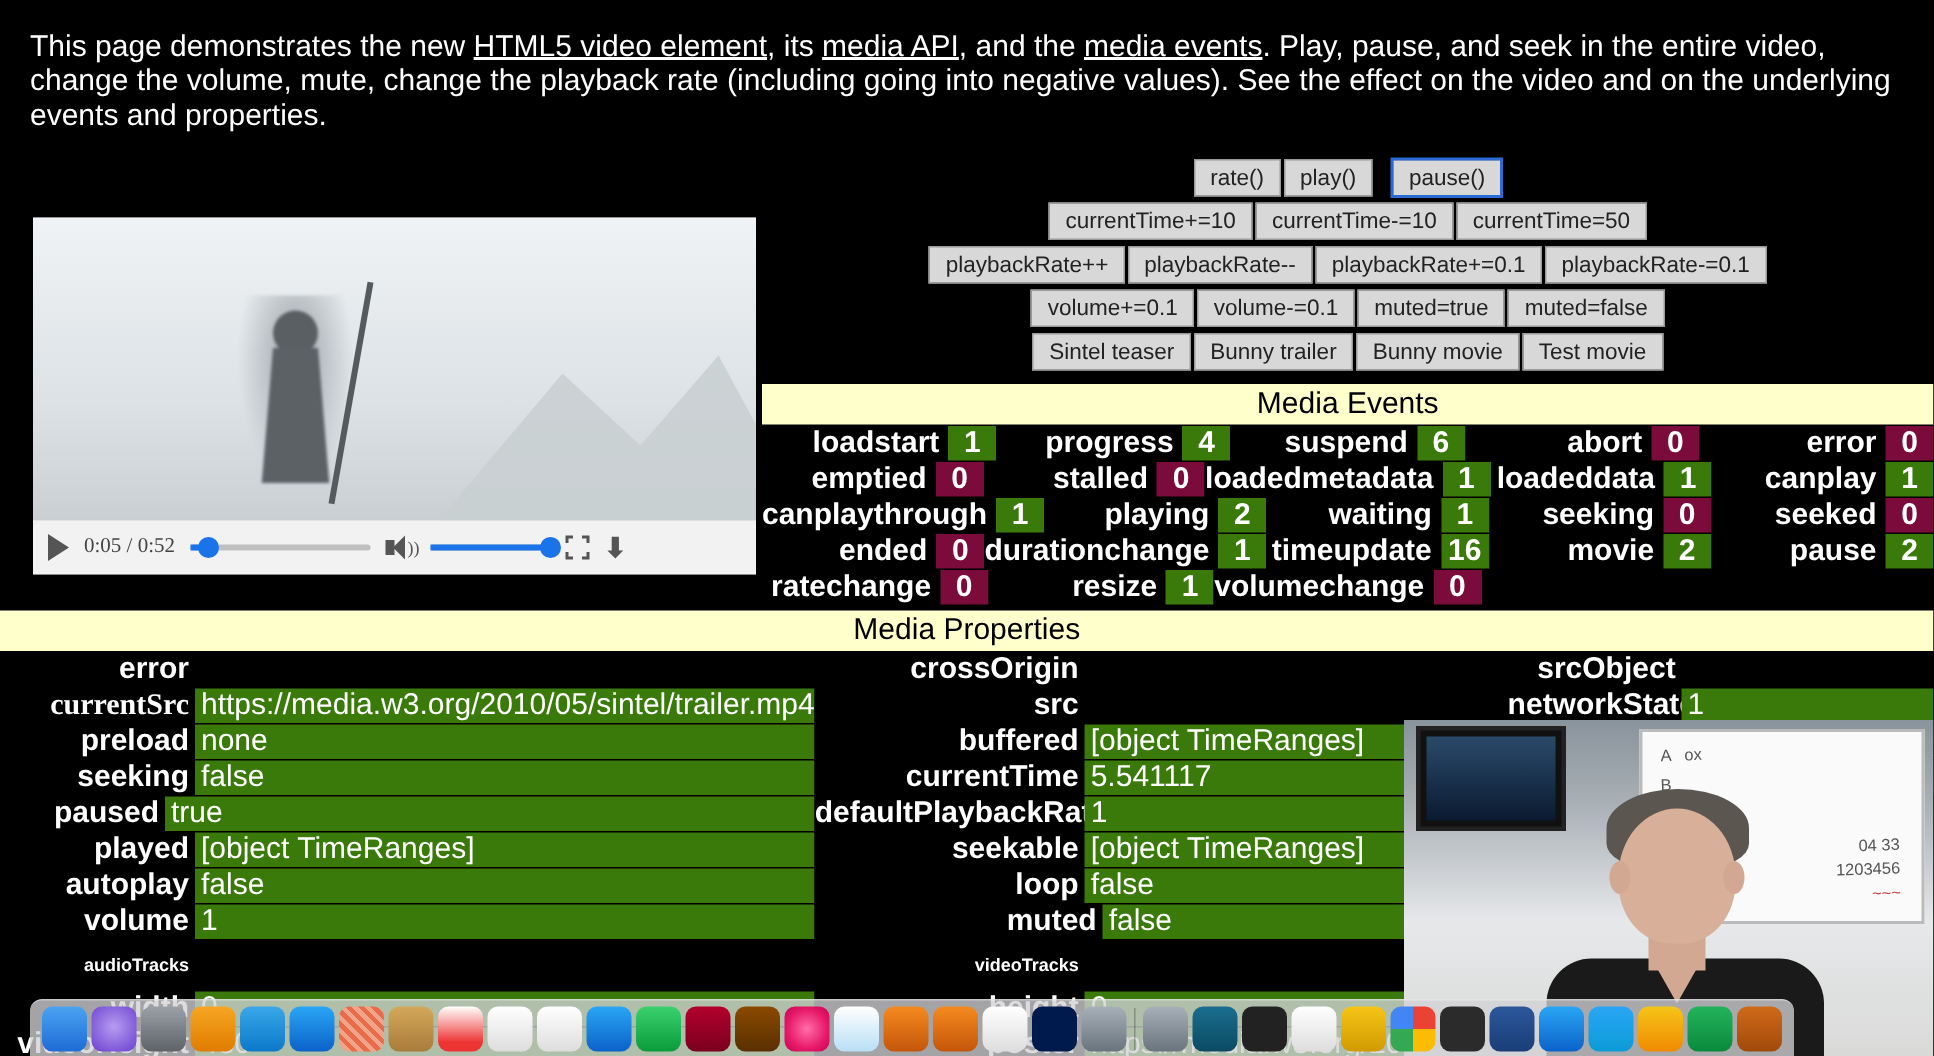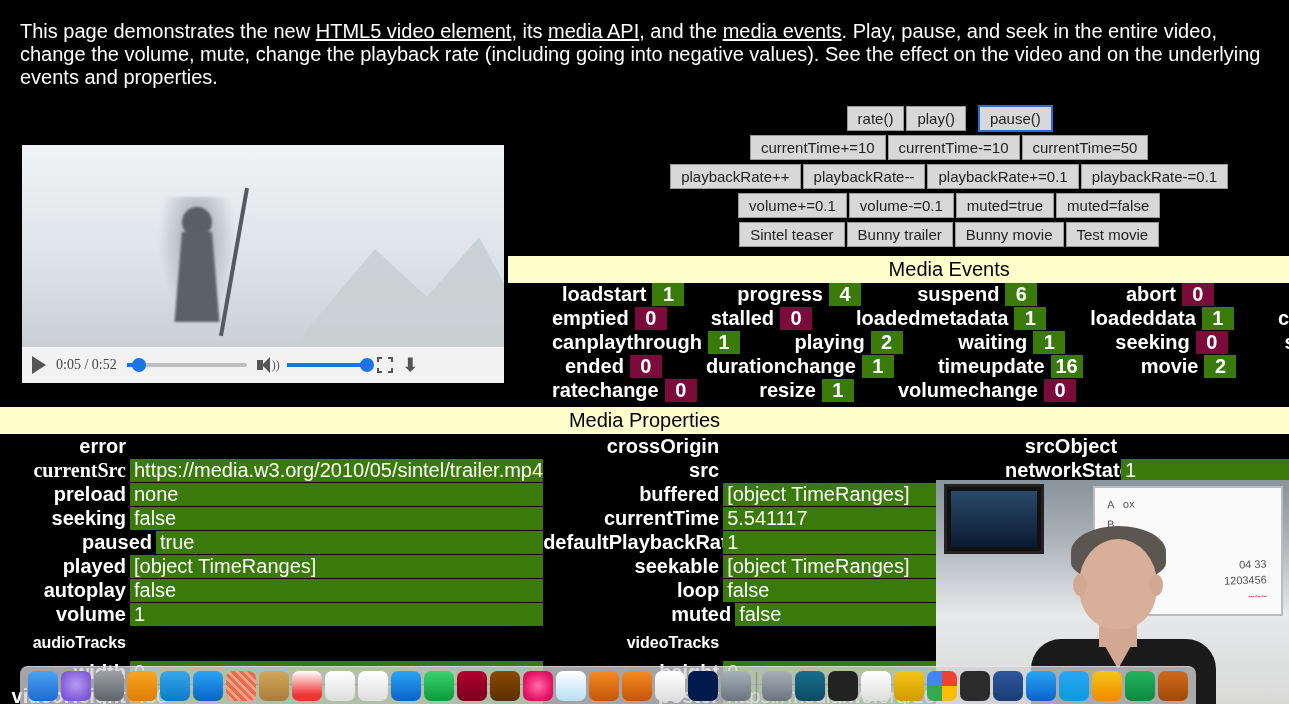--- a/index.html
+++ b/index.html
@@ -118,36 +118,36 @@
     background: #ffffcc;
     color: #000;
     text-align: center;
     font-size: 20px;
     padding: 2px 0;
     margin-top: 4px;
   }
 
   .events-grid { }
   .ev-row { display: flex; }
-  .ev-cell { flex: 1; display: flex; height: 24px; align-items: flex-start; font-size: 20px; margin-left: 44px;}
+  .ev-cell { flex: 1; display: flex; height: 24px; align-items: center; font-size: 20px;}
   .ev-label { flex: 1; text-align: right; padding-right: 6px; font-weight: bold; background:#000;}
   .ev-val { width: 32px; text-align: center; font-weight: bold; }
   .v-zero { background: #7a0b3a; }
   .v-nz { background: #3a7a0b; }
 
   .props-container { margin-top: 0; }
   .props-grid { display: flex; }
   .props-col { flex: 1; }
   .prop-row { display: flex; height: 24px; align-items: center; font-size: 20px;}
   .prop-label { width: 130px; text-align: right; padding-right: 4px; font-weight: bold; background:#000; flex-shrink:0;}
   .prop-val { flex: 1; padding-left: 4px; white-space: nowrap; overflow: hidden; }
   .prop-val.green { background: #3a7a0b; }
   .prop-val.dark { background: #7a0b3a; }
   .prop-row.tall { height: 34px;}
-  .prop-row.tall .prop-label,.prop-row.tall .prop-val{font-size:16px;}
+  .prop-row.tall .prop-label,.prop-row.tall .prop-val{font-size:12px;}
 
   .webcam {
     position: absolute;
     right: 0; bottom: 0;
     width: 353px; height: 224px;
     background: linear-gradient(180deg,#89939b 0%, #a9b0b6 25%, #e6e8ea 60%, #d9dad8 100%);
     overflow: hidden;
   }
   .wc-monitor { position:absolute; left:8px; top:4px; width:100px; height:70px; background:#111; border:3px solid #222;}
   .wc-monitor::after{content:"";position:absolute;inset:4px;background:linear-gradient(#2a4a6a,#0a1a30);}
@@ -341,21 +341,21 @@
         </div>
         <div class="prop-row">
           <div class="prop-label" style="width: 130px;">preload</div>
           <div class="prop-val green">none</div>
         </div>
         <div class="prop-row">
           <div class="prop-label" style="width: 130px;">seeking</div>
           <div class="prop-val green">false</div>
         </div>
         <div class="prop-row">
-          <div class="prop-label" style="width: 156px;">paused</div>
+          <div class="prop-label" style="width: 110px;">paused</div>
           <div class="prop-val green">true</div>
         </div>
         <div class="prop-row">
           <div class="prop-label" style="width: 130px;">played</div>
           <div class="prop-val green">[object TimeRanges]</div>
         </div>
         <div class="prop-row">
           <div class="prop-label" style="width: 130px;">autoplay</div>
           <div class="prop-val green">false</div>
         </div>

